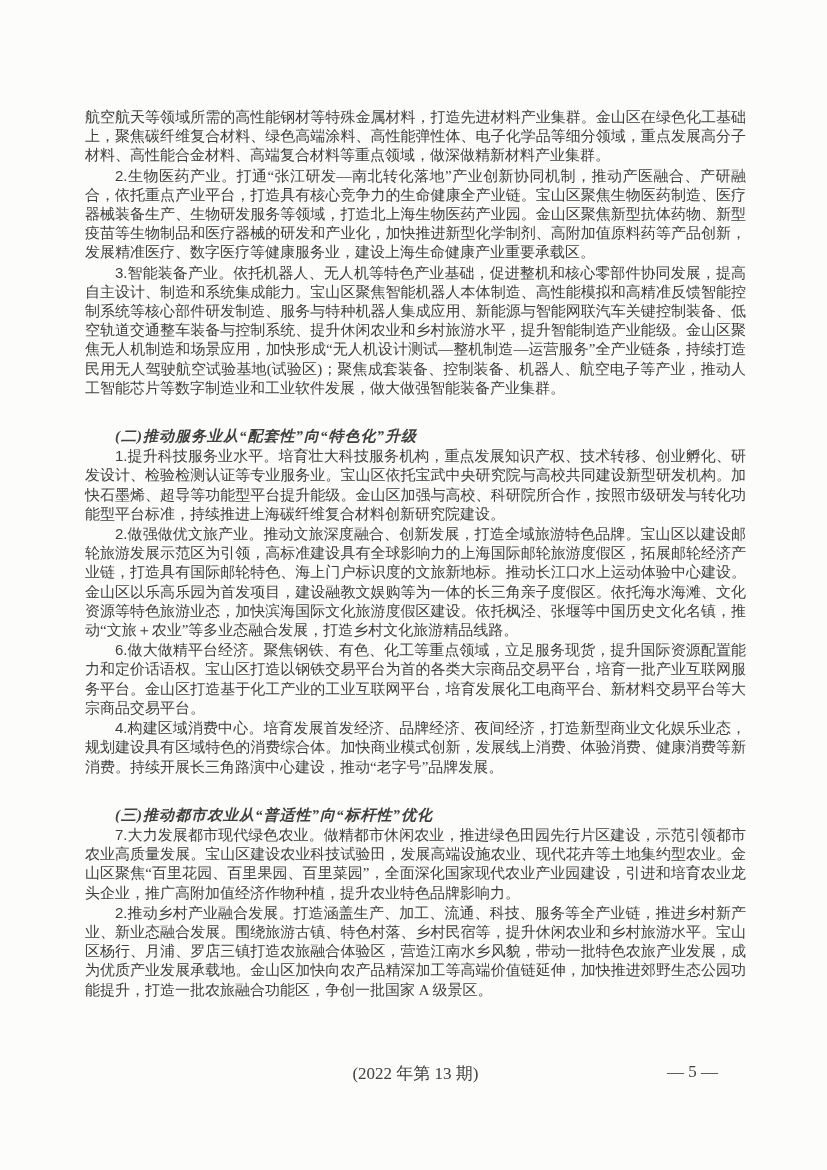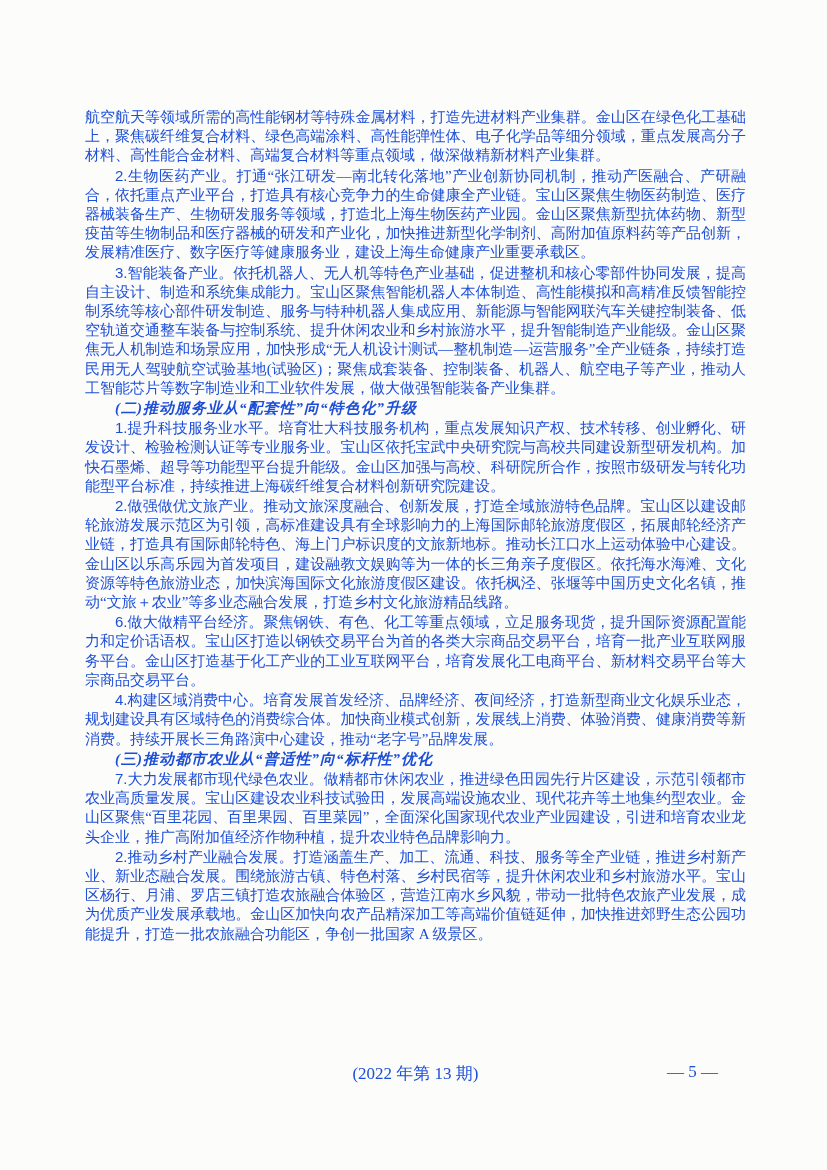--- a/index.html
+++ b/index.html
@@ -3,21 +3,21 @@
 <meta charset="utf-8">
 <style>
   html, body { margin:0; padding:0; background:#ffffff; }
   .page {
     position:relative;
     width:827px;
     height:1170px;
     background:#fcfcfb;
     overflow:hidden;
     font-family:"Liberation Serif","DejaVu Serif",serif;
-    color:#1d4ed8;
+    color:#404040;
   }
   .content {
     position:absolute;
     left:85px;
     top:107px;
     width:661px;
   }
   .para {
     margin:0;
     font-size:15px;
@@ -27,20 +27,21 @@
   }
   .para.indent { text-indent:30px; }
   .lead {
     font-family:"Liberation Sans","DejaVu Sans",sans-serif;
     font-weight:400;
   }
   .para.heading {
     font-style:italic;
     font-weight:600;
     letter-spacing:1px;
+    margin-top:28px;
   }
   .footer {
     position:absolute;
     left:85px;
     top:1062px;
     width:661px;
     font-size:17px;
   }
   .issue { display:block; text-align:center; }
   .pagenum { position:absolute; right:28px; top:0; }

